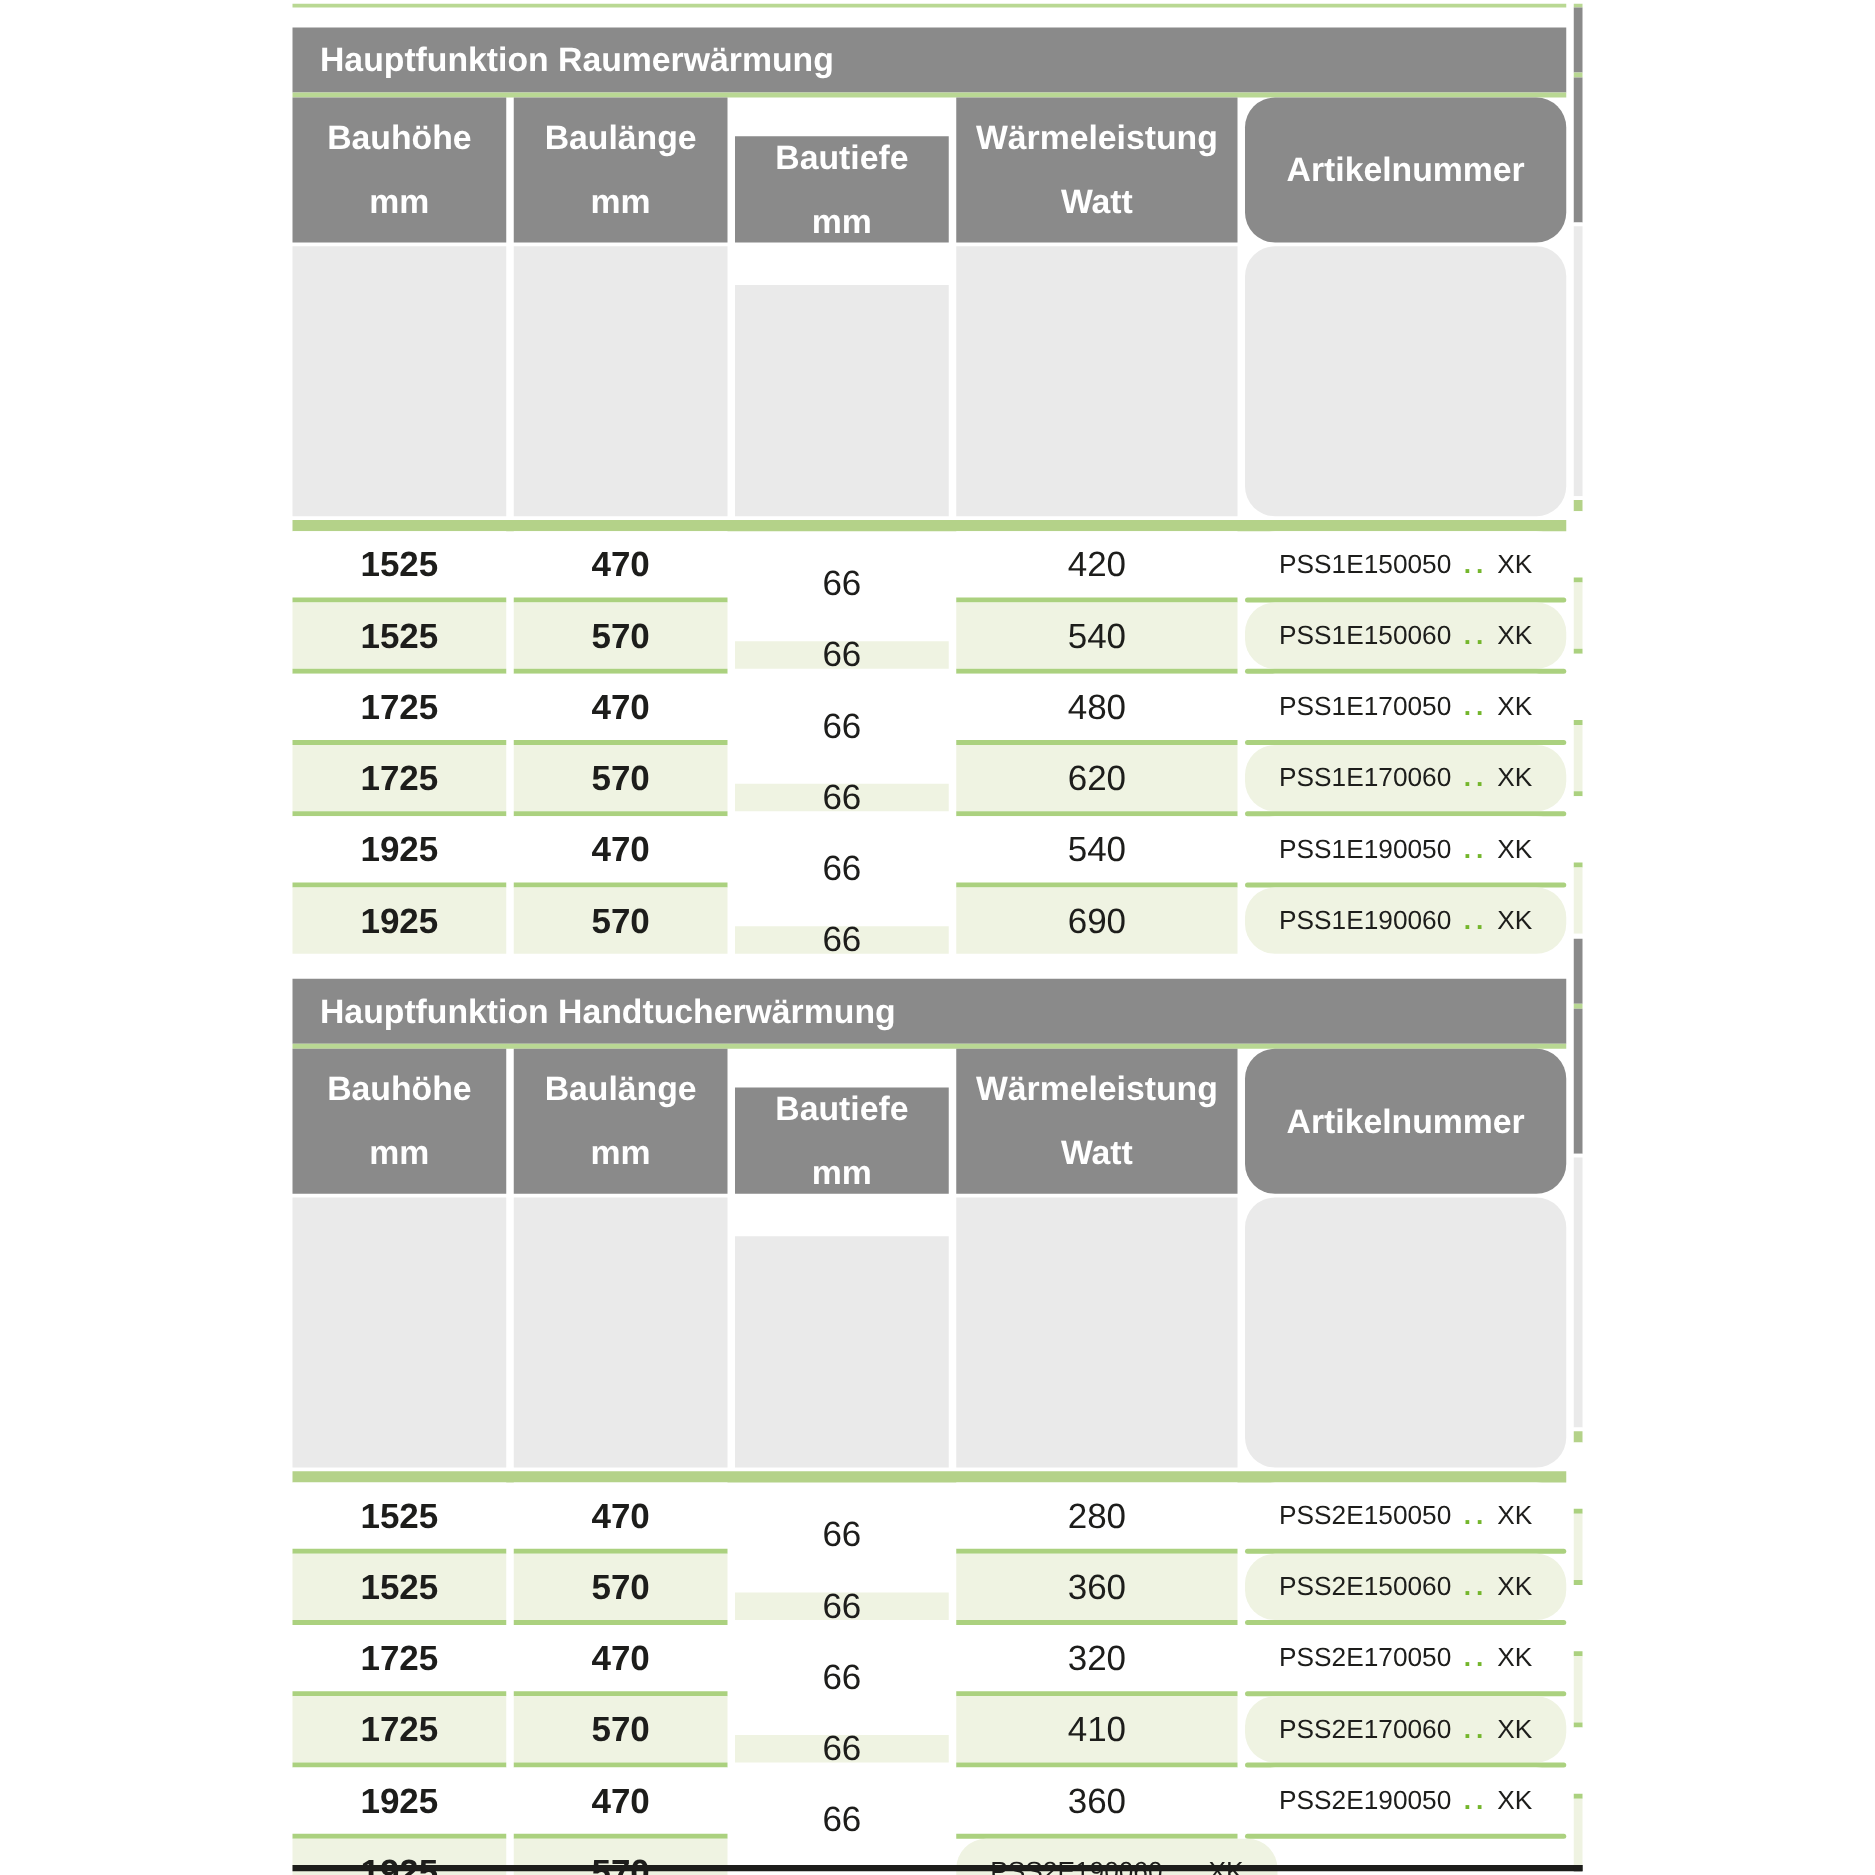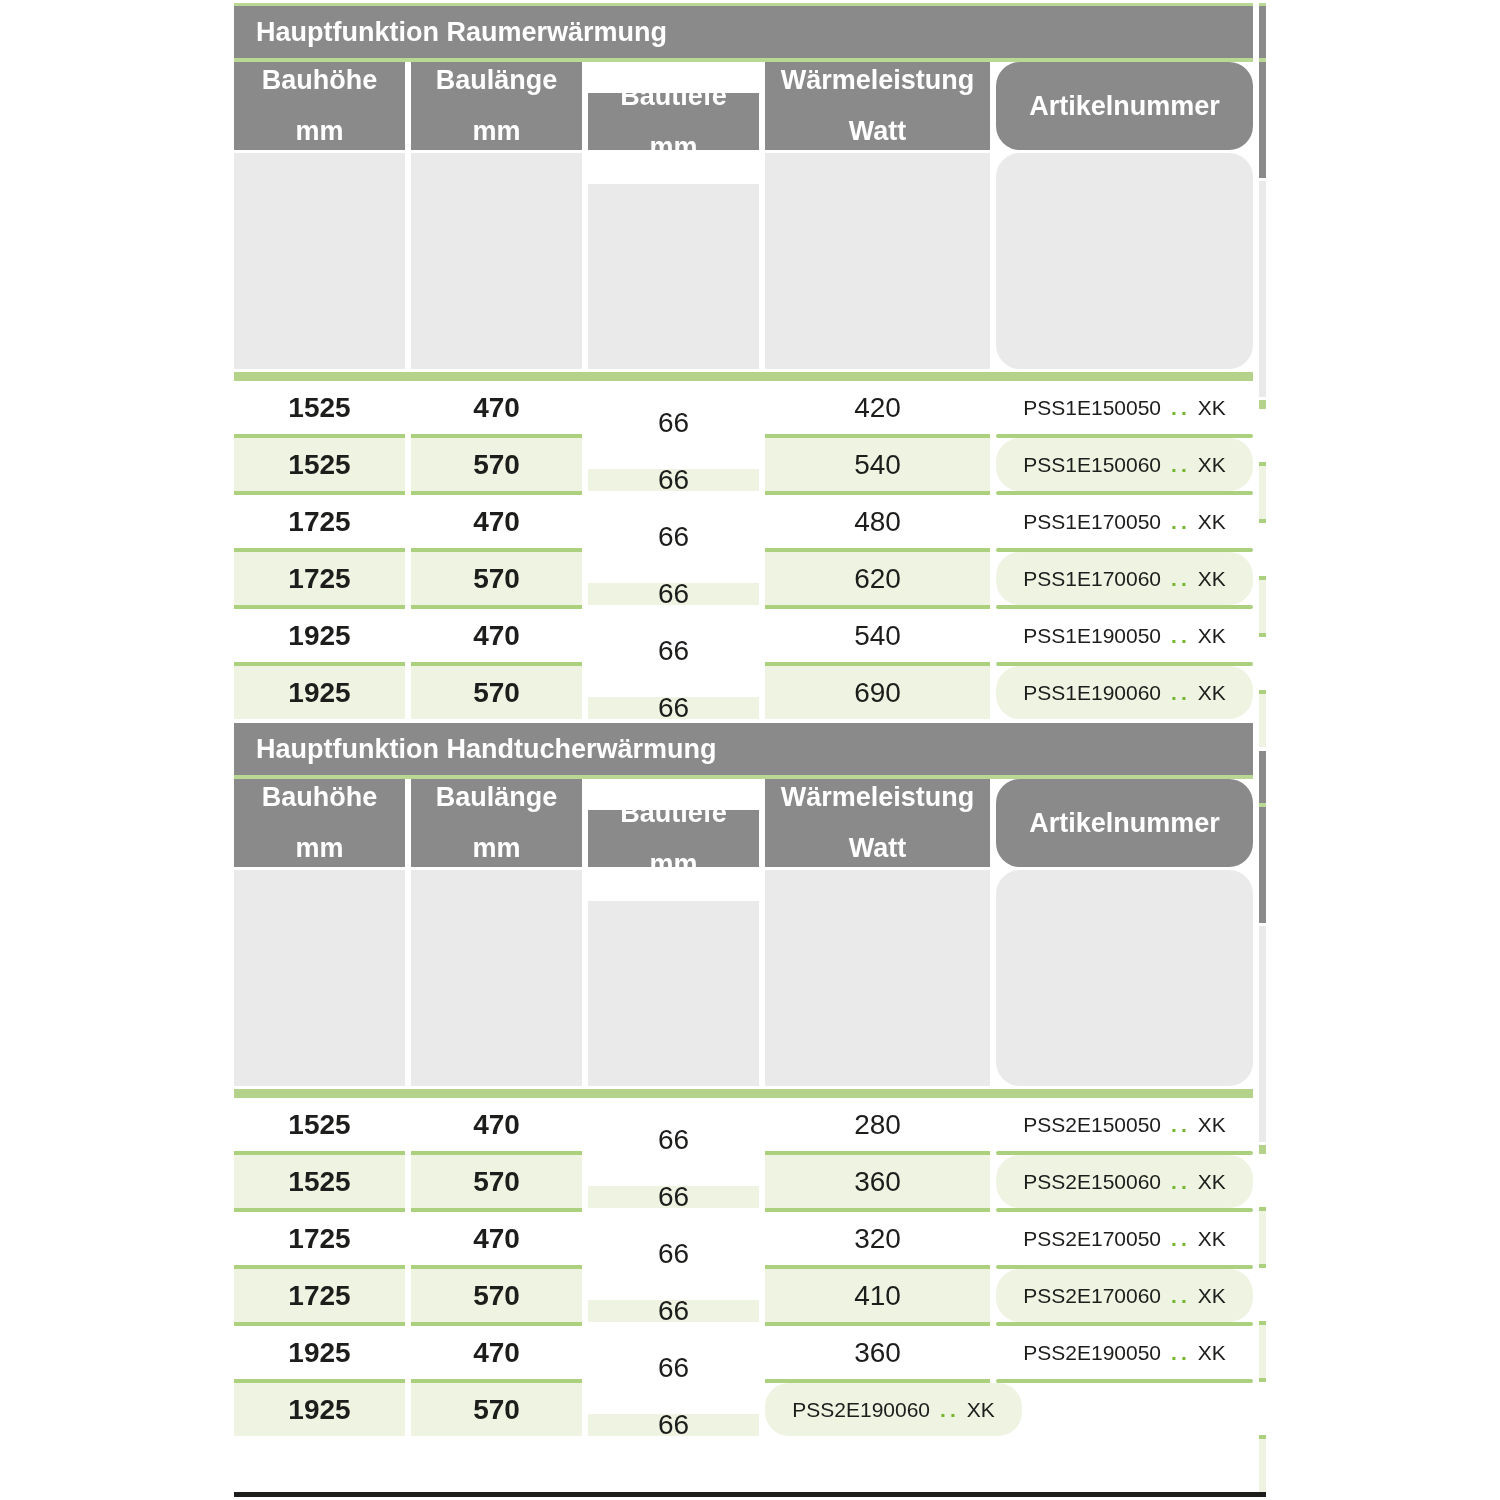--- a/index.html
+++ b/index.html
@@ -12,30 +12,30 @@
   
   .sp3  { height:3px; }
   .sp4  { height:4px; }
   .topline  { height:3px; background:#b9d893; }
   .midline  { height:4px; background:#b9d893; }
 
   
   .title-bar {
     height:52px; background:#8a8a8a; color:#ffffff;
     display:flex; align-items:center; padding-left:22px; box-sizing:border-box;
-    font-size:27px; font-weight:bold;
+    font-size:27px; font-weight:bold;margin-top:16px;
   }
 
   
   .cols { display:flex; gap:6px; }
   .c1 { width:171px; } .c2 { width:171px; } .c3 { width:171px;margin-top:31px; }
   .c4 { width:225px; } .c5 { width:257px;border-radius:24px; }
 
   
-  .header-row { height:88px; }
+  .header-row { height:116px; }
   .hcell {
     background:#8a8a8a; color:#ffffff; font-weight:bold; font-size:27px;
     display:flex; flex-direction:column; justify-content:center; align-items:center;
     gap:20px; text-align:center;
   }
   .hcell.single { gap:0; }
 
   
   .img-area { height:216px; }
   .img-cell { background:#eaeaea; }

